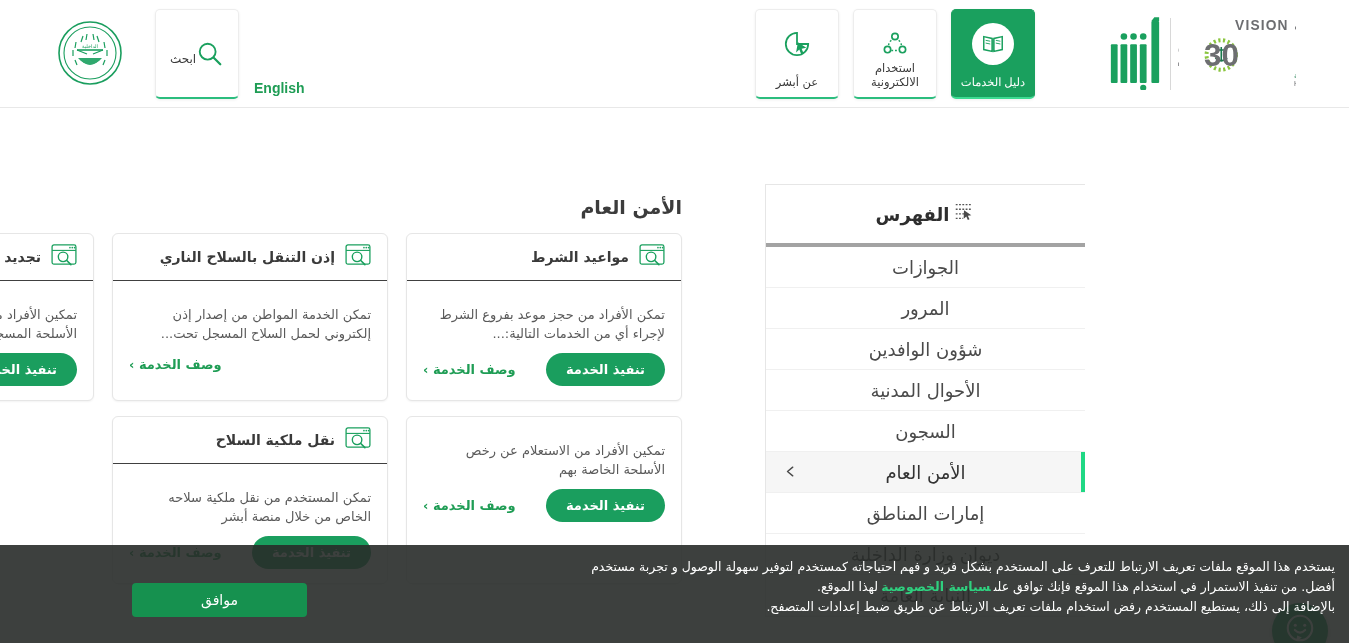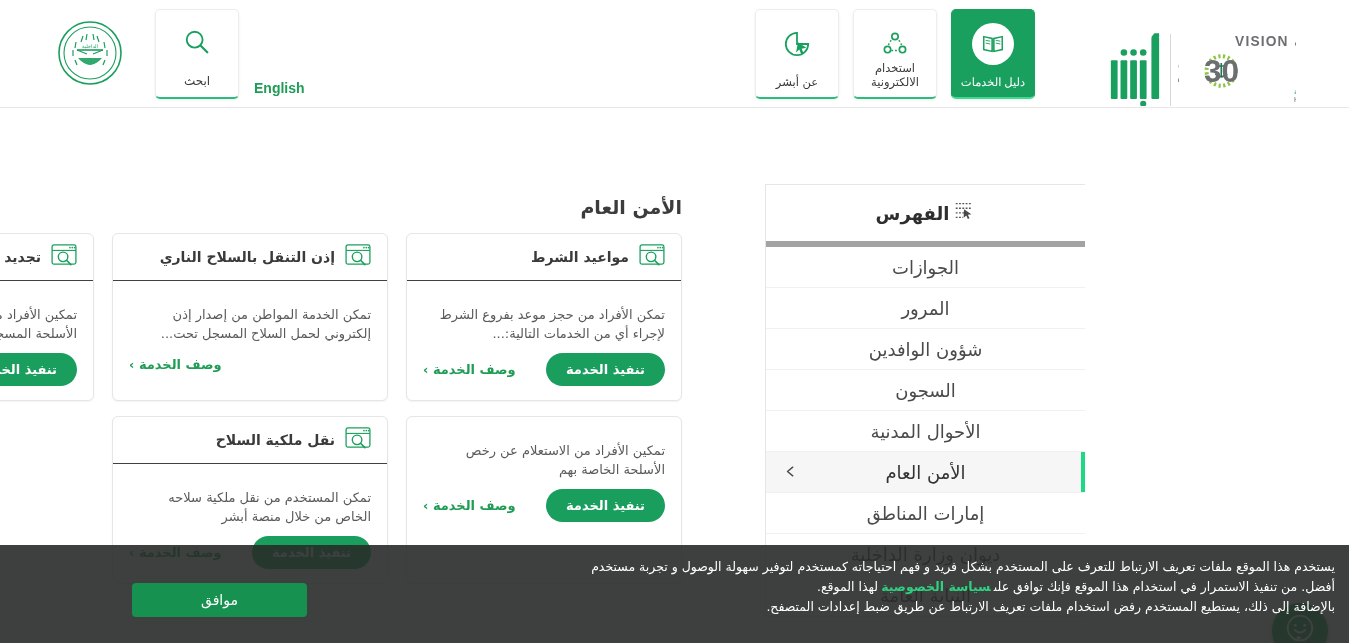--- a/index.html
+++ b/index.html
@@ -43,21 +43,21 @@
     left: 155px;
     top: 9px;
     width: 84px;
     height: 90px;
     background: #ffffff;
     border: 1px solid #ededed;
     border-bottom: 2px solid #2bbd7e;
     border-radius: 5px;
     box-shadow: 0 1px 3px rgba(0,0,0,0.07);
     display: flex;
-    flex-direction: column;
+    flex-direction: row;
     align-items: center;
     justify-content: center;
     cursor: pointer;
   }
   .search-tile .tile-icon { height: 44px; display: flex; align-items: center; justify-content: center; }
   .search-tile .tile-label {
     font-size: 12px;
     color: #3a3a3a;
     margin-top: 10px;
   }
@@ -122,21 +122,21 @@
     width: 42px; height: 42px;
     border-radius: 50%;
     background: #ffffff;
     display: flex; align-items: center; justify-content: center;
   }
 
   
   .logo-group {
     position: absolute;
     left: 1107px;
-    top: 30px;
+    top: 14px;
     display: flex;
     align-items: center;
     gap: 7px;
   }
   .vision-logo { width: 118px; }
   .logo-divider { width: 1px; height: 72px; background: #d8d8d8; }
   .absher-logo { width: 56px; }
 
   
   .content {
@@ -238,21 +238,21 @@
     background: #ffffff;
     border: 1px solid #e6e6e6;
     border-right: none;
   }
   .sidebar-head {
     height: 62px;
     display: flex;
     align-items: center;
     justify-content: center;
     gap: 4px;
-    border-bottom: 6px solid #a3a3a3;
+    border-bottom: 4px solid #a3a3a3;
   }
   .sidebar-head .sb-title {
     font-size: 18px;
     font-weight: bold;
     color: #2e2e2e;
   }
   .sb-item {
     height: 41px;
     display: flex;
     align-items: center;
@@ -582,24 +582,24 @@
     <div class="sb-item">
       <span>الجوازات</span>
     </div>
     <div class="sb-item">
       <span>المرور</span>
     </div>
     <div class="sb-item">
       <span>شؤون الوافدين</span>
     </div>
     <div class="sb-item">
+      <span>الأحوال المدنية</span>
+    </div>
+    <div class="sb-item">
       <span>السجون</span>
-    </div>
-    <div class="sb-item">
-      <span>الأحوال المدنية</span>
     </div>
     <div class="sb-item active">
       <span>الأمن العام</span>
       <span class="sb-chevron">
         <svg viewBox="0 0 16 16" width="14" height="14">
           <polyline points="10,3 4,8 10,13" fill="none" stroke="#4a4a4a" stroke-width="1.6" stroke-linecap="round" stroke-linejoin="round"></polyline>
         </svg>
       </span>
     </div>
     <div class="sb-item">

